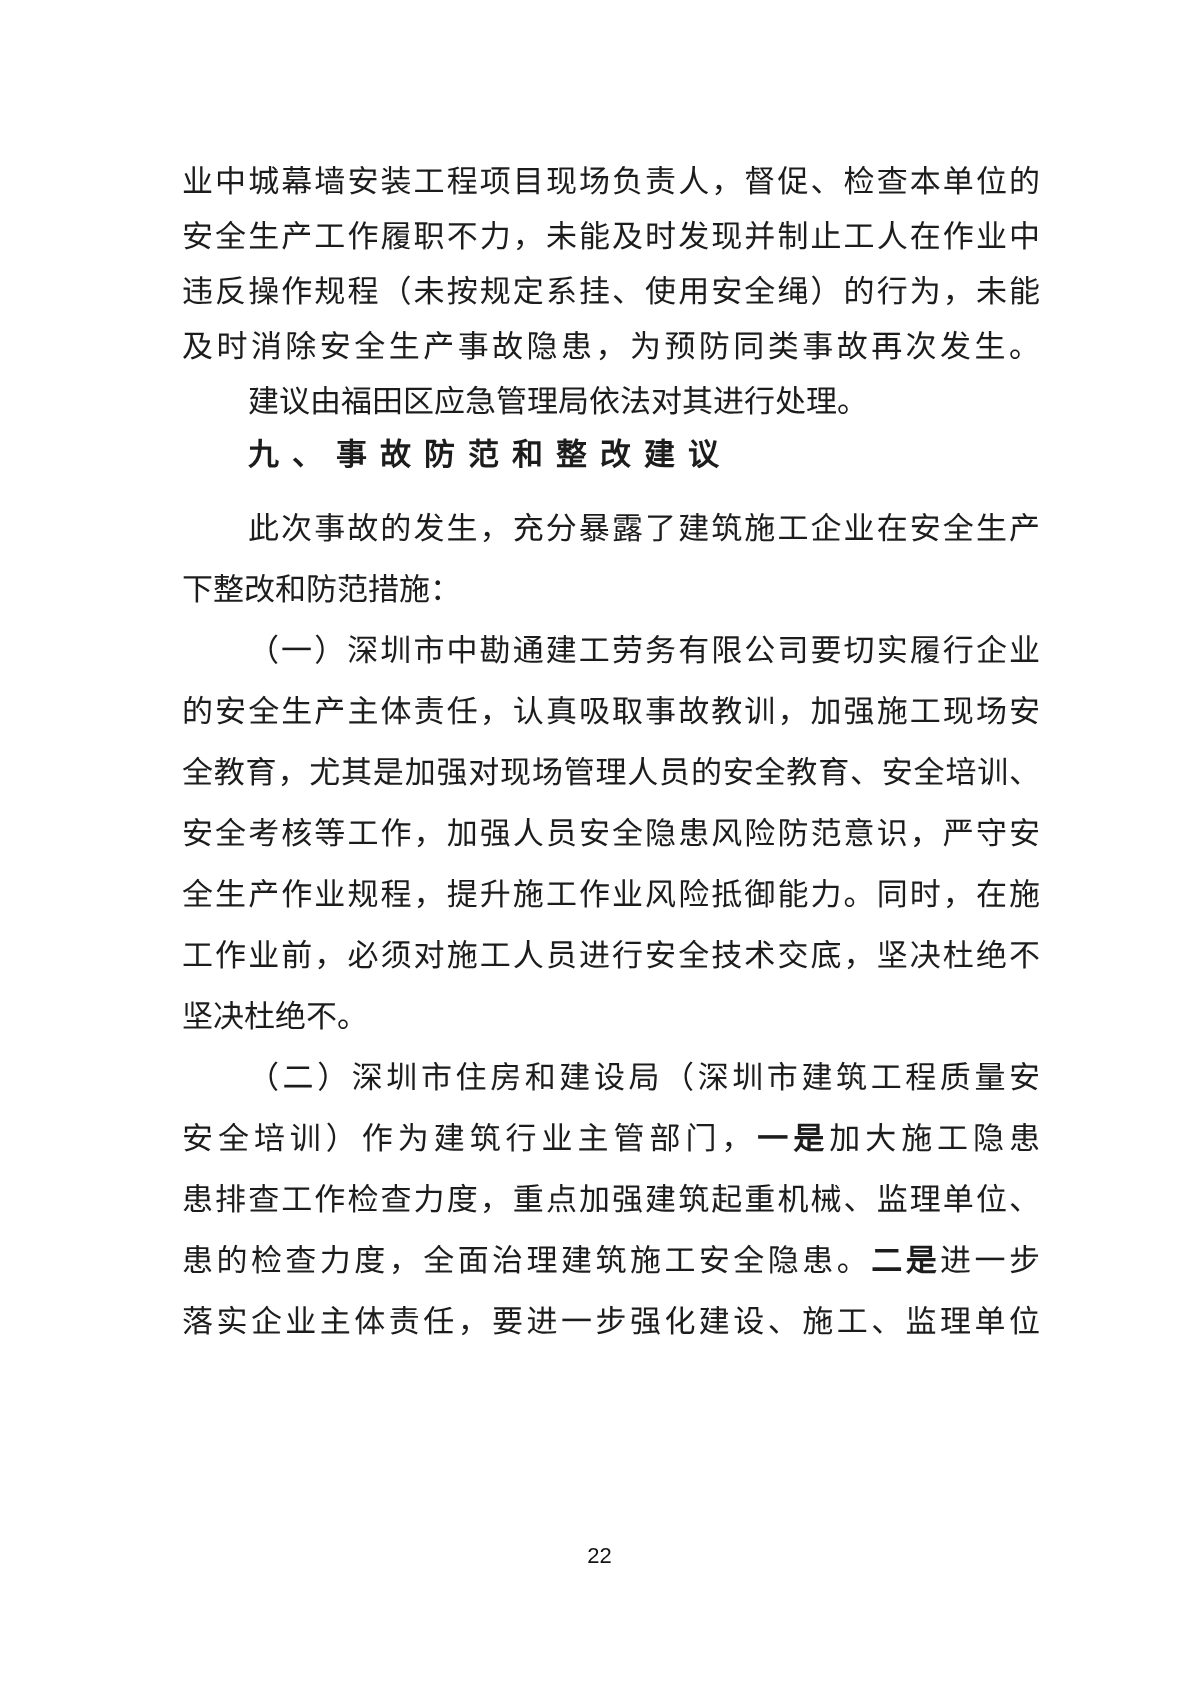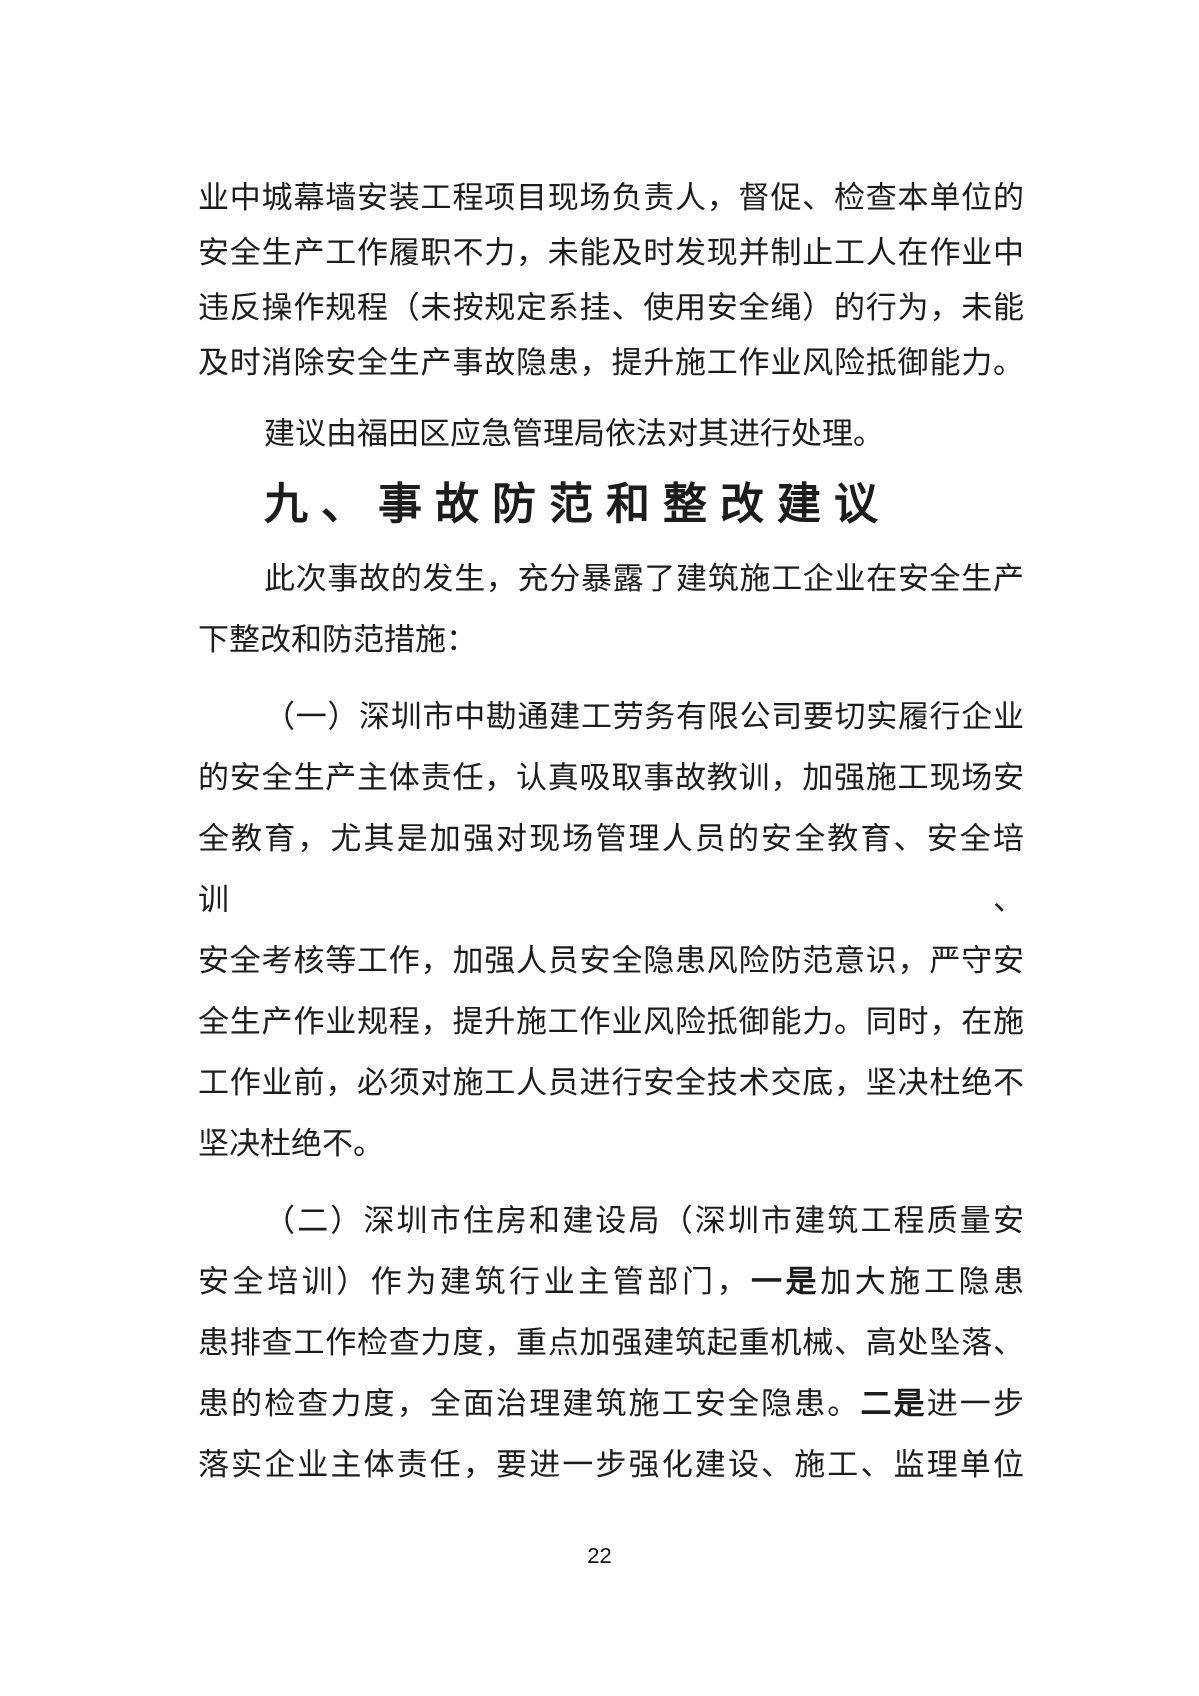--- a/index.html
+++ b/index.html
@@ -17,41 +17,41 @@
     font-family: "Liberation Serif", "DejaVu Serif", serif;
     color: #1c1c1c;
   }
   .doc {
     position: absolute;
     left: 182px;
     top: 154px;
     width: 858px;
     font-size: 31px;
   }
-  .block { margin: 16px; padding: 0; }
+  .block { margin: 0; padding: 0; }
   
   .doc .block:nth-child(-n+3) { line-height: 55px; }
   .doc .block:nth-child(n+4)  { line-height: 61px; }
   .line {
     text-align: justify;
     text-align-last: left;
   }
   .line.full {
     text-align-last: justify;
     text-justify: inter-character;
   }
   .line.indent { padding-left: 66px; }
   .run { font-weight: 400; }
   .run.bold { font-weight: 700; }
   .block.heading {
     margin-bottom: 14px;
   }
   .block.heading .line {
-    font-family: Liberation Serif, serif;
-    font-size: 44px;
+    font-family: Liberation Mono, monospace;
+    font-size: 31px;
     letter-spacing: 13px;
     font-weight: 700;
     text-align-last: left;
   }
   .block.heading .run { font-weight: 700; }
   .footer {
     position: absolute;
     left: 0;
     top: 1543px;
     width: 100%;
@@ -63,21 +63,21 @@
 </style>
 </head>
 <body>
 
 <div class="page">
   <div class="doc" id="doc-body">
       <div class="block paragraph">
         <div class="line full"><span class="run">业中城幕墙安装工程项目现场负责人，督促、检查本单位的</span></div>
         <div class="line full"><span class="run">安全生产工作履职不力，未能及时发现并制止工人在作业中</span></div>
         <div class="line full"><span class="run">违反操作规程（未按规定系挂、使用安全绳）的行为，未能</span></div>
-        <div class="line full"><span class="run">及时消除安全生产事故隐患，提升施工作业风险抵御能力。</span></div>
+        <div class="line full"><span class="run">及时消除安全生产事故隐患，为预防同类事故再次发生。</span></div>
       </div>
       <div class="block paragraph">
         <div class="line indent"><span class="run">建议由福田区应急管理局依法对其进行处理。</span></div>
       </div>
       <div class="block heading">
         <div class="line indent"><span class="run bold">九、事故防范和整改建议</span></div>
       </div>
       <div class="block paragraph">
         <div class="line indent full"><span class="run">此次事故的发生，充分暴露了建筑施工企业在安全生产</span></div>
         <div class="line"><span class="run">下整改和防范措施：</span></div>
@@ -87,19 +87,19 @@
         <div class="line full"><span class="run">的安全生产主体责任，认真吸取事故教训，加强施工现场安</span></div>
         <div class="line full"><span class="run">全教育，尤其是加强对现场管理人员的安全教育、安全培训、</span></div>
         <div class="line full"><span class="run">安全考核等工作，加强人员安全隐患风险防范意识，严守安</span></div>
         <div class="line full"><span class="run">全生产作业规程，提升施工作业风险抵御能力。同时，在施</span></div>
         <div class="line full"><span class="run">工作业前，必须对施工人员进行安全技术交底，坚决杜绝不</span></div>
         <div class="line"><span class="run">坚决杜绝不。</span></div>
       </div>
       <div class="block paragraph">
         <div class="line indent full"><span class="run">（二）深圳市住房和建设局（深圳市建筑工程质量安</span></div>
         <div class="line full"><span class="run">安全培训）作为建筑行业主管部门，</span><span class="run bold">一是</span><span class="run">加大施工隐患</span></div>
-        <div class="line full"><span class="run">患排查工作检查力度，重点加强建筑起重机械、高处坠落、</span></div>
+        <div class="line full"><span class="run">患排查工作检查力度，重点加强建筑起重机械、监理单位、</span></div>
         <div class="line full"><span class="run">患的检查力度，全面治理建筑施工安全隐患。</span><span class="run bold">二是</span><span class="run">进一步</span></div>
         <div class="line full"><span class="run">落实企业主体责任，要进一步强化建设、施工、监理单位</span></div>
       </div>
     </div>
   <div class="footer">22</div>
 </div>
 
 </body></html>

